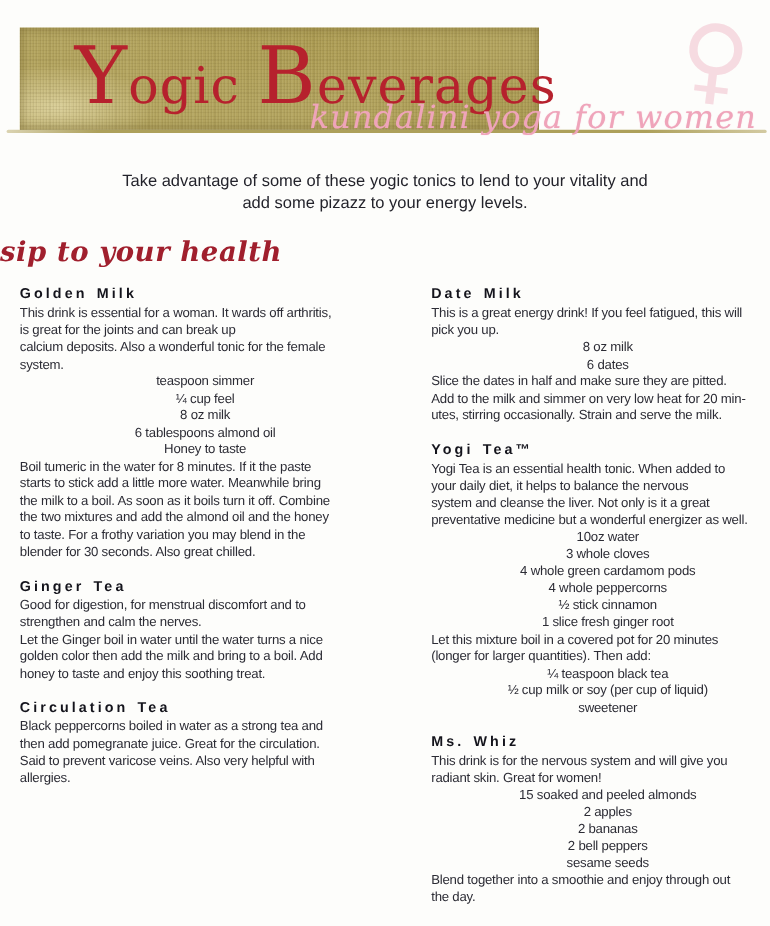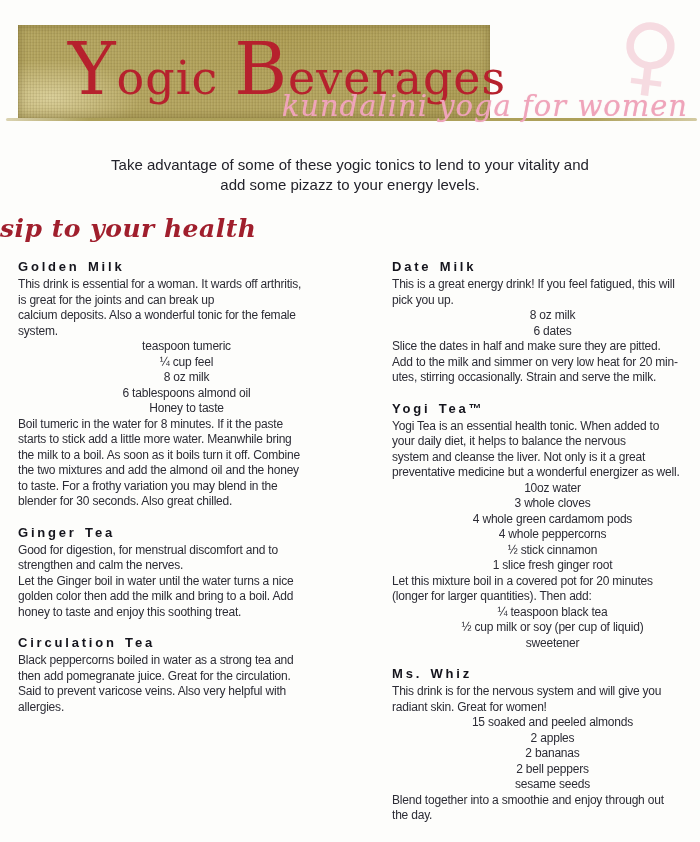--- a/index.html
+++ b/index.html
@@ -127,21 +127,21 @@
 
     <div class="col">
 
       <section class="recipe">
         <h3>Golden Milk</h3>
         <p class="body">This drink is essential for a woman. It wards off arthritis,
 is great for the joints and can break up
 calcium deposits. Also a wonderful tonic for the female
 system.</p>
         <div class="ing">
-          <div>teaspoon tumeric</div>
+          <div>teaspoon simmer</div>
           <div>¼ cup feel</div>
           <div>8 oz milk</div>
           <div>6 tablespoons almond oil</div>
           <div>Honey to taste</div>
         </div>
         <p class="body">Boil tumeric in the water for 8 minutes. If it the paste
 starts to stick add a little more water. Meanwhile bring
 the milk to a boil. As soon as it boils turn it off. Combine
 the two mixtures and add the almond oil and the honey
 to taste. For a frothy variation you may blend in the

